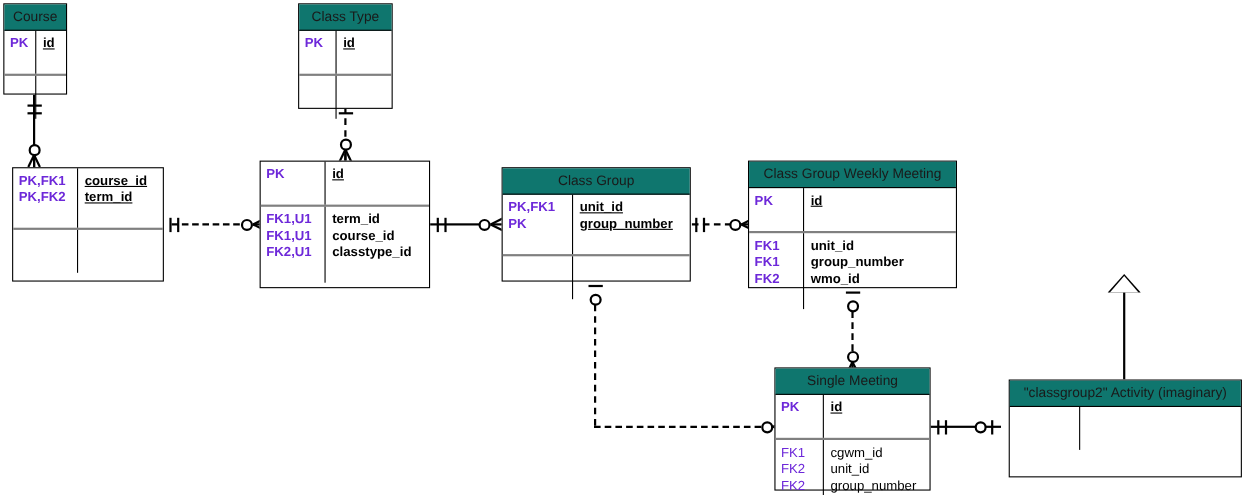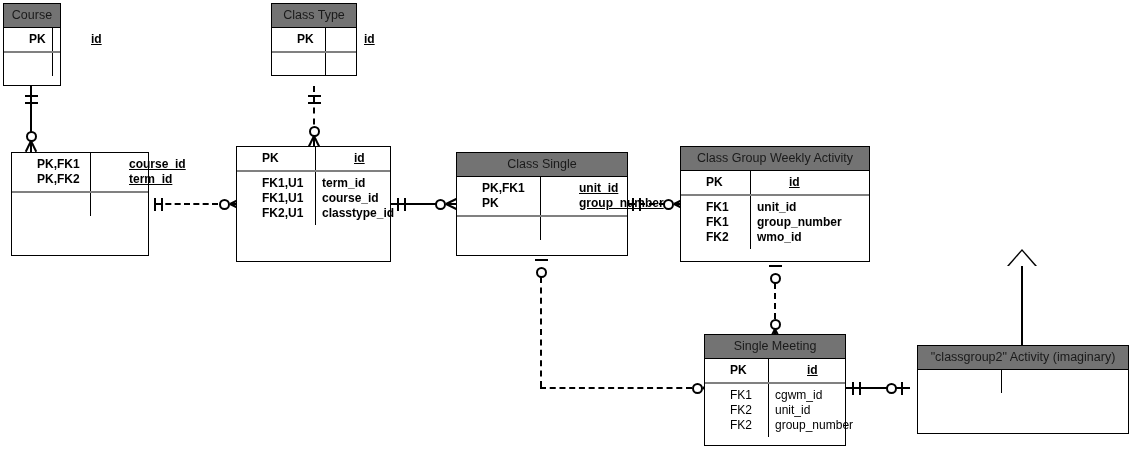--- a/index.html
+++ b/index.html
@@ -12,56 +12,55 @@
 
   
   .entity{
     position:absolute;
     border:1px solid #000;
     background:#ffffff;
     box-sizing:border-box;
     z-index:5;
   }
   .ent-title{
-    background:#737373;
+    background:#0f766e;
     border-bottom:1px solid #000;
     text-align:center;
     font-size:12.5px;
     color:#1a1a1a;
     line-height:1;
     padding:5px 4px 5px 4px;
     box-sizing:border-box;
     white-space:nowrap;
   }
   .sect{
     display:flex;
     box-sizing:border-box;
   }
   .sect.pk{border-bottom:2px solid #808080;}
   .col-key{
     box-sizing:border-box;
     border-right:1px solid #000;
-    padding:4px 4px 4px 5px;
+    padding:4px 4px 20px 5px;
     font-size:12px;
-    color:#000000;
+    color:#6d28d9;
     line-height:15px;
     white-space:nowrap;
-    margin-left:20px;
   }
   .col-val{
     box-sizing:border-box;
     padding:4px 4px 4px 6px;
     font-size:12px;
     color:#000;
     line-height:15px;
     white-space:nowrap;
     flex:1;
   }
   .bold{font-weight:bold;}
-  .uline{text-decoration:underline;margin-left:32px;}
+  .uline{text-decoration:underline;}
   .row{height:15px;}
   .emptyrow{height:15px;}
 
   
   .ln{position:absolute;background:#000;z-index:2;}
   .ln.h{height:2px;}
   .ln.v{width:2px;}
   .dash-h{
     position:absolute;height:0;border-top:2px dashed #000;z-index:2;
   }
@@ -111,21 +110,21 @@
       </div>
       <div class="sect">
         <div class="col-key" style="width: 29px; min-width: 29px;">
           <div class="emptyrow">&nbsp;</div>
         </div>
         <div class="col-val">
           <div class="emptyrow">&nbsp;</div>
         </div>
       </div>
     </div>
-    <div class="entity" style="left: 271px; top: 3px; width: 86px; height: 73px;">
+    <div class="entity" style="left: 271px; top: 3px; width: 86px; height: 96px;">
       <div class="ent-title">Class Type</div>
       <div class="sect pk">
         <div class="col-key" style="width: 34px; min-width: 34px;">
           <div class="row bold">PK</div>
         </div>
         <div class="col-val">
           <div class="row bold uline">id</div>
         </div>
       </div>
       <div class="sect">
@@ -173,42 +172,42 @@
           <div class="row bold">FK2,U1</div>
         </div>
         <div class="col-val">
           <div class="row bold">term_id</div>
           <div class="row bold">course_id</div>
           <div class="row bold">classtype_id</div>
         </div>
       </div>
     </div>
     <div class="entity" style="left: 456px; top: 152px; width: 172px; height: 104px;">
-      <div class="ent-title">Class Single</div>
+      <div class="ent-title">Class Group</div>
       <div class="sect pk">
         <div class="col-key" style="width: 64px; min-width: 64px;">
           <div class="row bold">PK,FK1</div>
           <div class="row bold">PK</div>
         </div>
         <div class="col-val">
           <div class="row bold uline">unit_id</div>
           <div class="row bold uline">group_number</div>
         </div>
       </div>
       <div class="sect">
         <div class="col-key" style="width: 64px; min-width: 64px;">
           <div class="emptyrow">&nbsp;</div>
         </div>
         <div class="col-val">
           <div class="emptyrow">&nbsp;</div>
         </div>
       </div>
     </div>
     <div class="entity" style="left: 680px; top: 146px; width: 190px; height: 116px;">
-      <div class="ent-title">Class Group Weekly Activity</div>
+      <div class="ent-title">Class Group Weekly Meeting</div>
       <div class="sect pk">
         <div class="col-key" style="width: 50px; min-width: 50px;">
           <div class="row bold">PK</div>
         </div>
         <div class="col-val">
           <div class="row bold uline">id</div>
         </div>
       </div>
       <div class="sect">
         <div class="col-key" style="width: 50px; min-width: 50px;">

